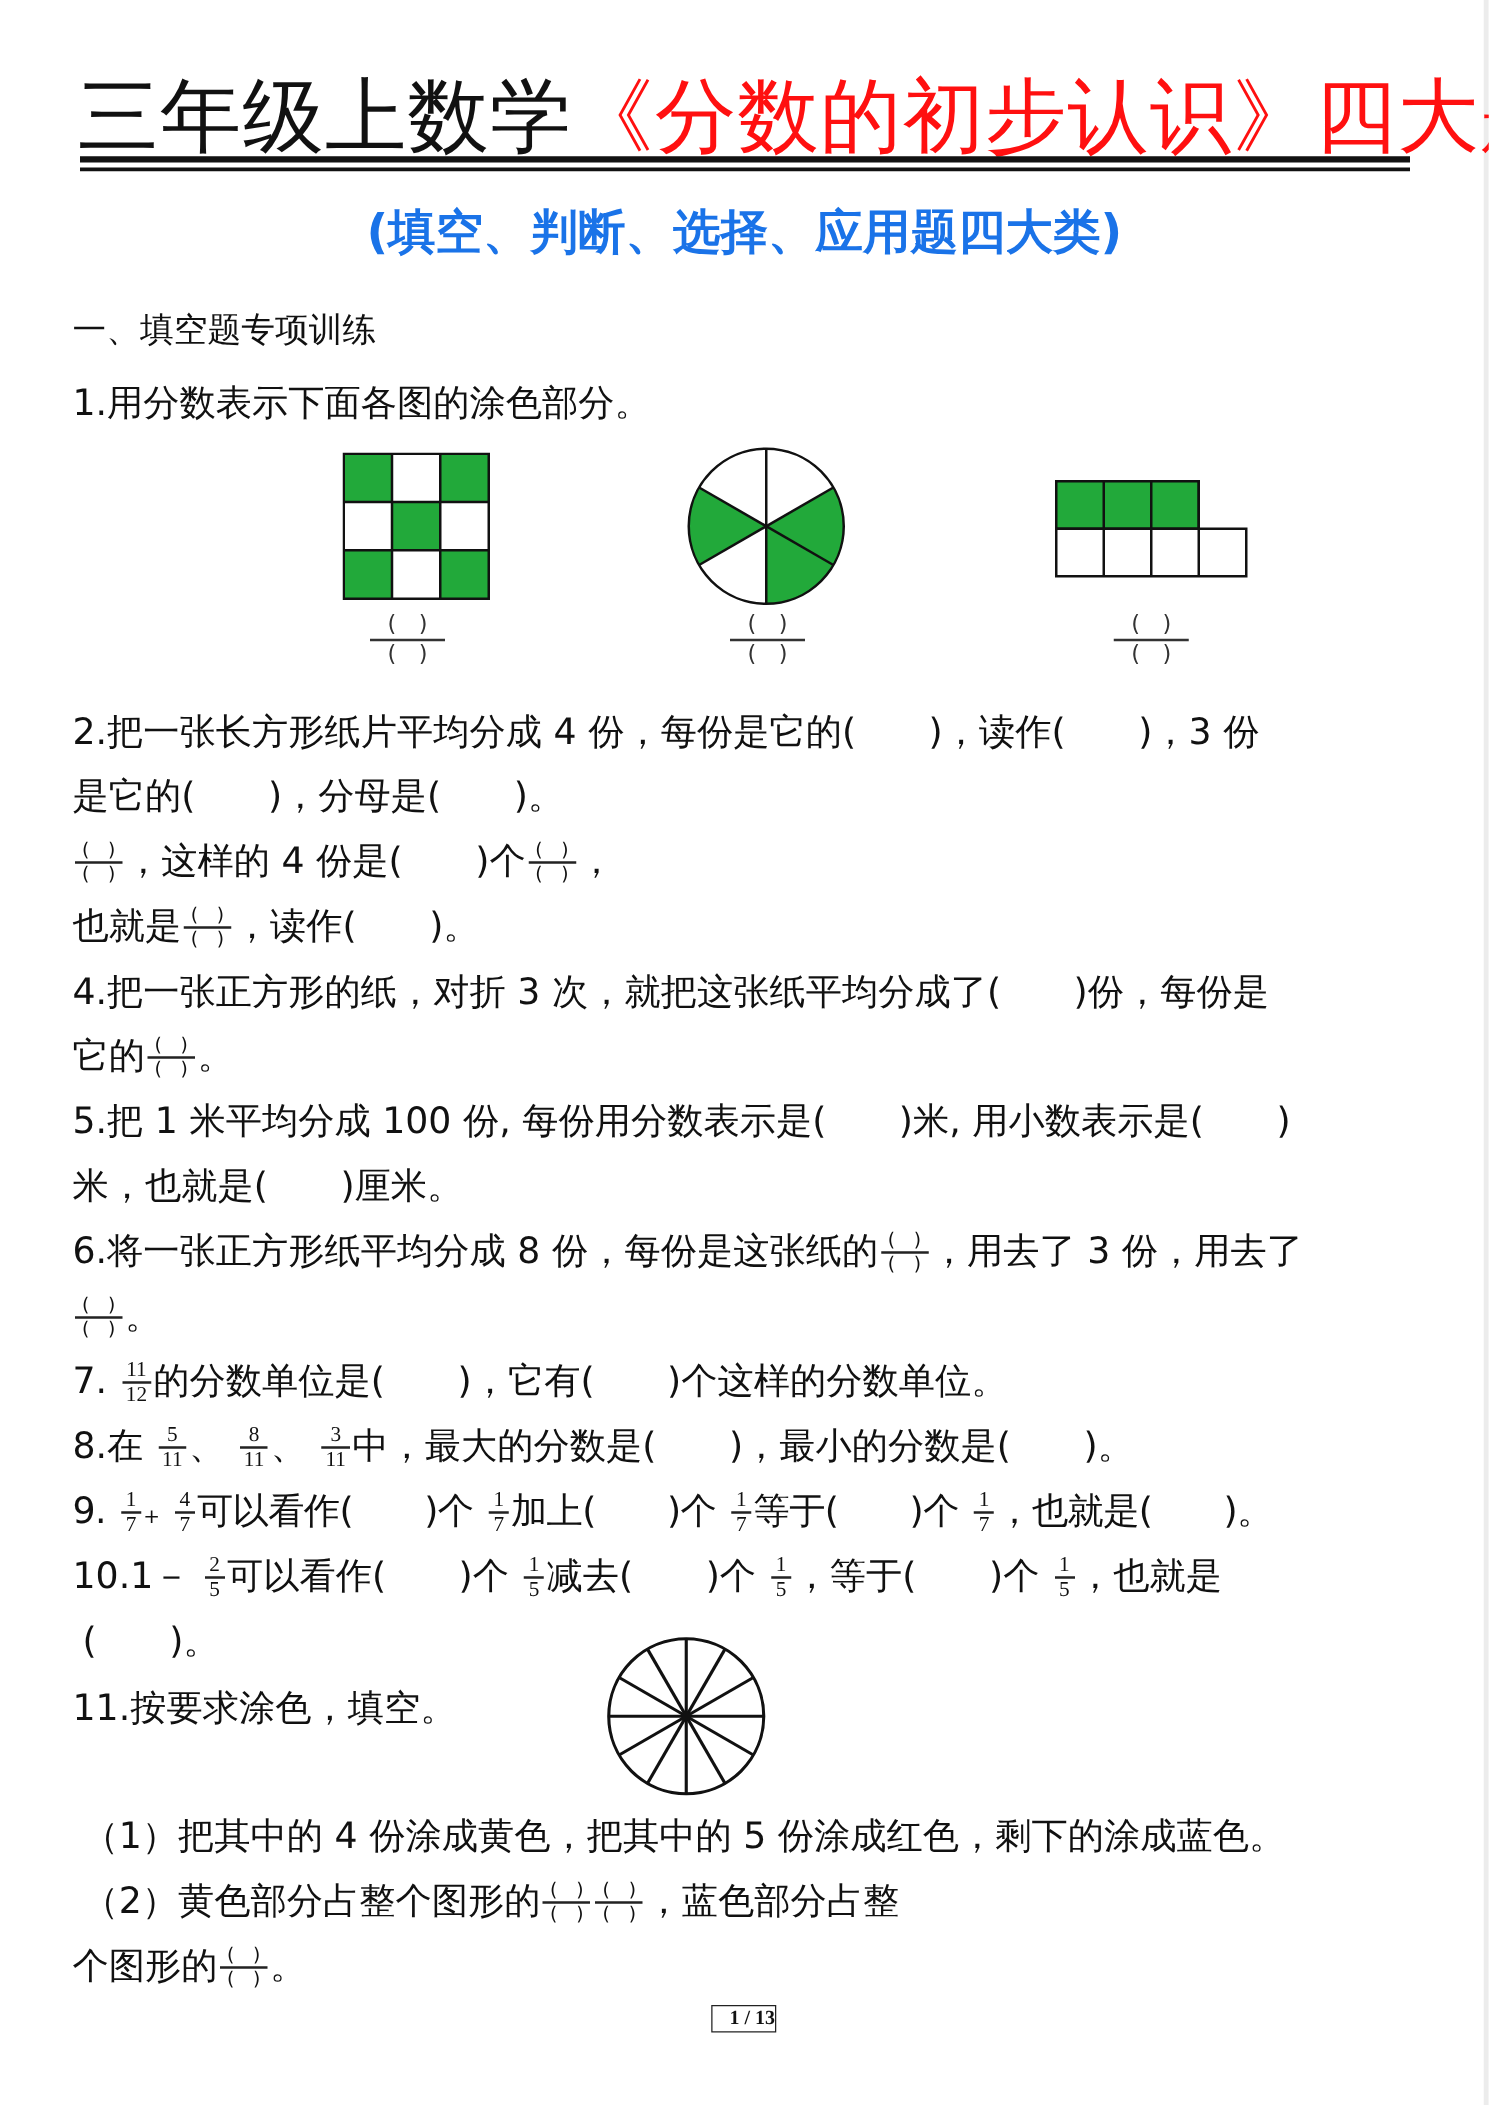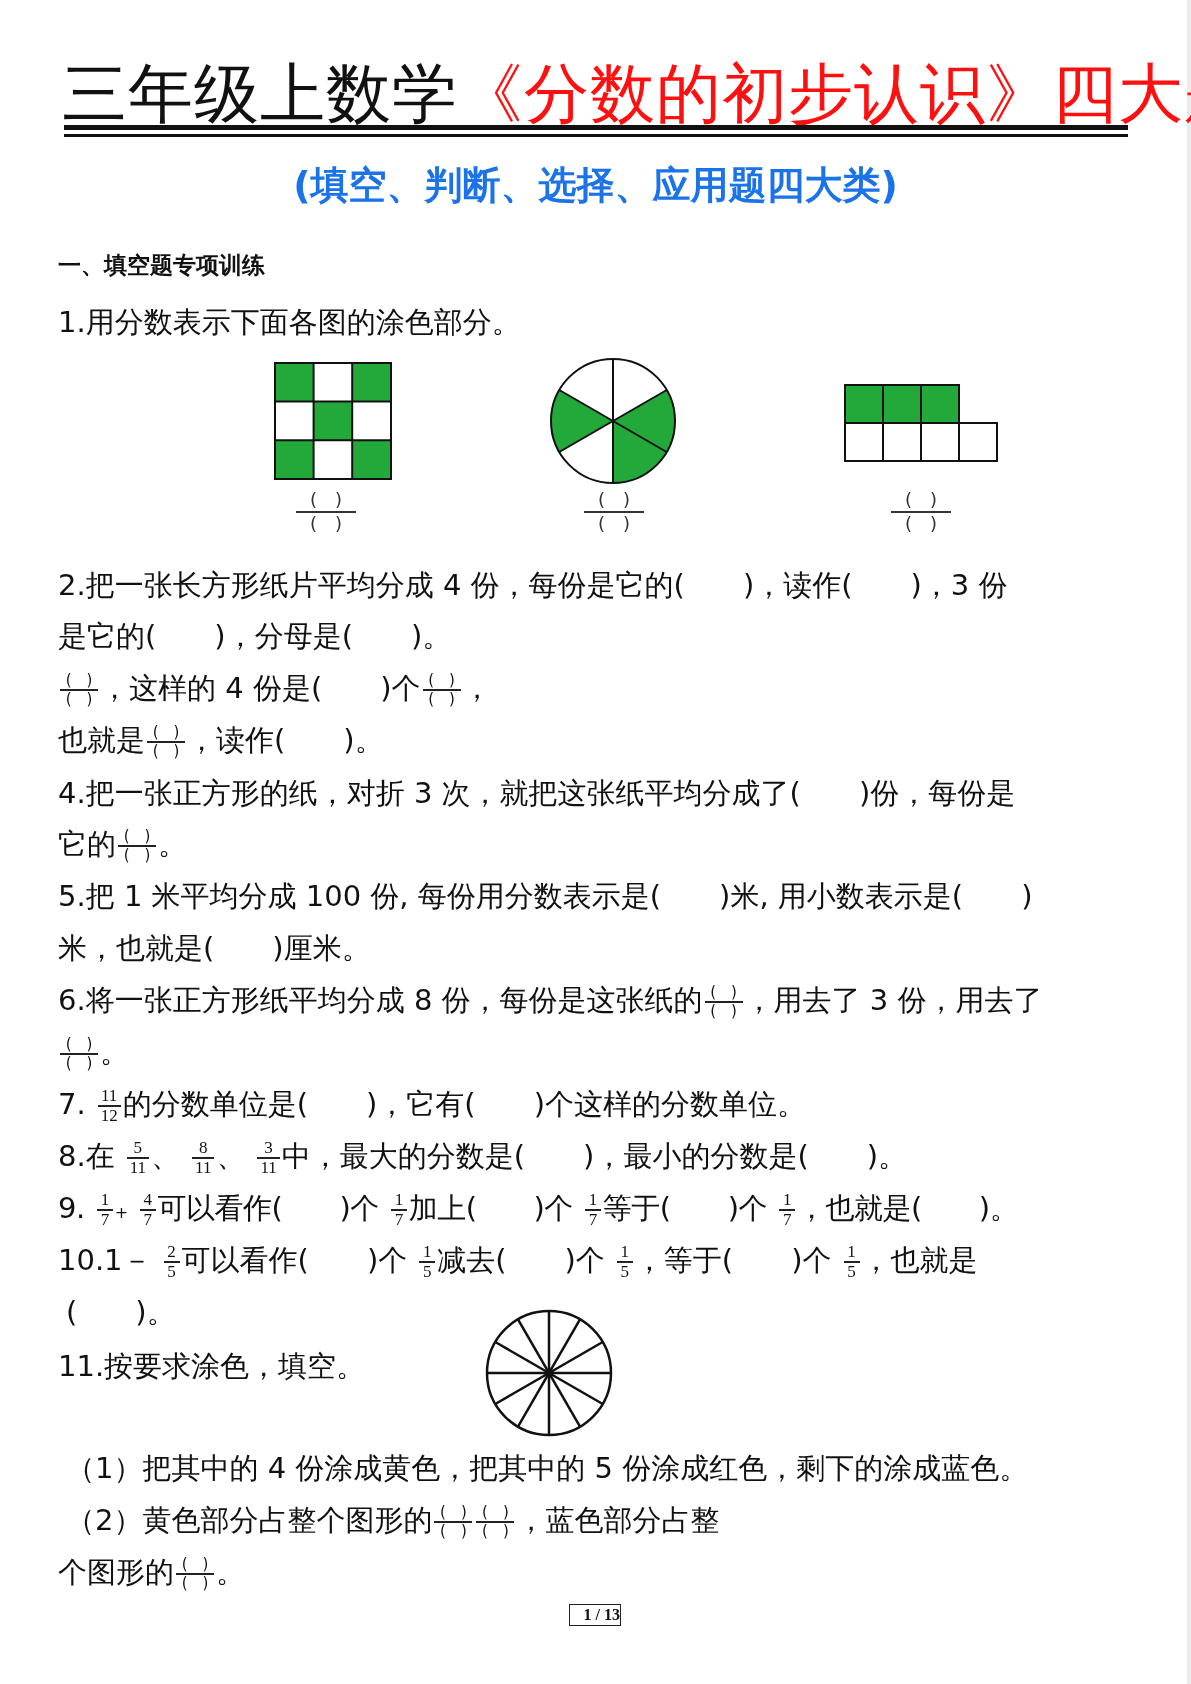--- a/index.html
+++ b/index.html
@@ -7,21 +7,21 @@
          font-family:"DejaVu Sans","Liberation Sans",sans-serif; color:#111; }
   .edge { position:absolute; right:0; top:0; width:4px; height:1684px; background:#ececec; }
   .title { position:absolute; left:62px; top:62px; width:1070px; white-space:nowrap;
            font-size:65px; font-weight:500; letter-spacing:1px; line-height:64px; }
   .title .black { color:#111; }
   .title .red { color:#ff1010; }
   .rule-thick { position:absolute; left:64px; top:125px; width:1064px; height:5px; background:#111; }
   .rule-thin  { position:absolute; left:64px; top:134px; width:1064px; height:3px; background:#111; }
   .subtitle { position:absolute; left:0; width:1191px; top:160px; text-align:center;
               font-size:38px; color:#1a73e8; font-weight:bold; line-height:50px; }
-  .section { position:absolute; left:58px; top:245px; font-size:23px; font-weight:bold; line-height:40px; }
+  .section { position:absolute; left:58px; top:245px; font-size:27px; font-weight:normal; line-height:40px; }
   .line { position:absolute; left:58px; font-size:29px; line-height:40px; white-space:nowrap;text-align:right; }
   .line.indent { left:66px; }
   .blank { display:inline-block; }
   .fr { display:inline-flex; flex-direction:column; align-items:center; vertical-align:middle;
         font-size:15px; line-height:17px; margin:0 2px; }
   .fr .num, .fr .den { display:block; padding:0 3px; }
   .fr .bar { display:block; width:100%; min-width:38px; height:1.5px; background:#222; }
   .fr.digit { font-family:"Liberation Serif","DejaVu Serif",serif; font-size:17px; line-height:18px;margin-left:12px; }
   .fr.digit .bar { min-width:16px; }
   .fig-frac { position:absolute; display:flex; flex-direction:column; align-items:center;

